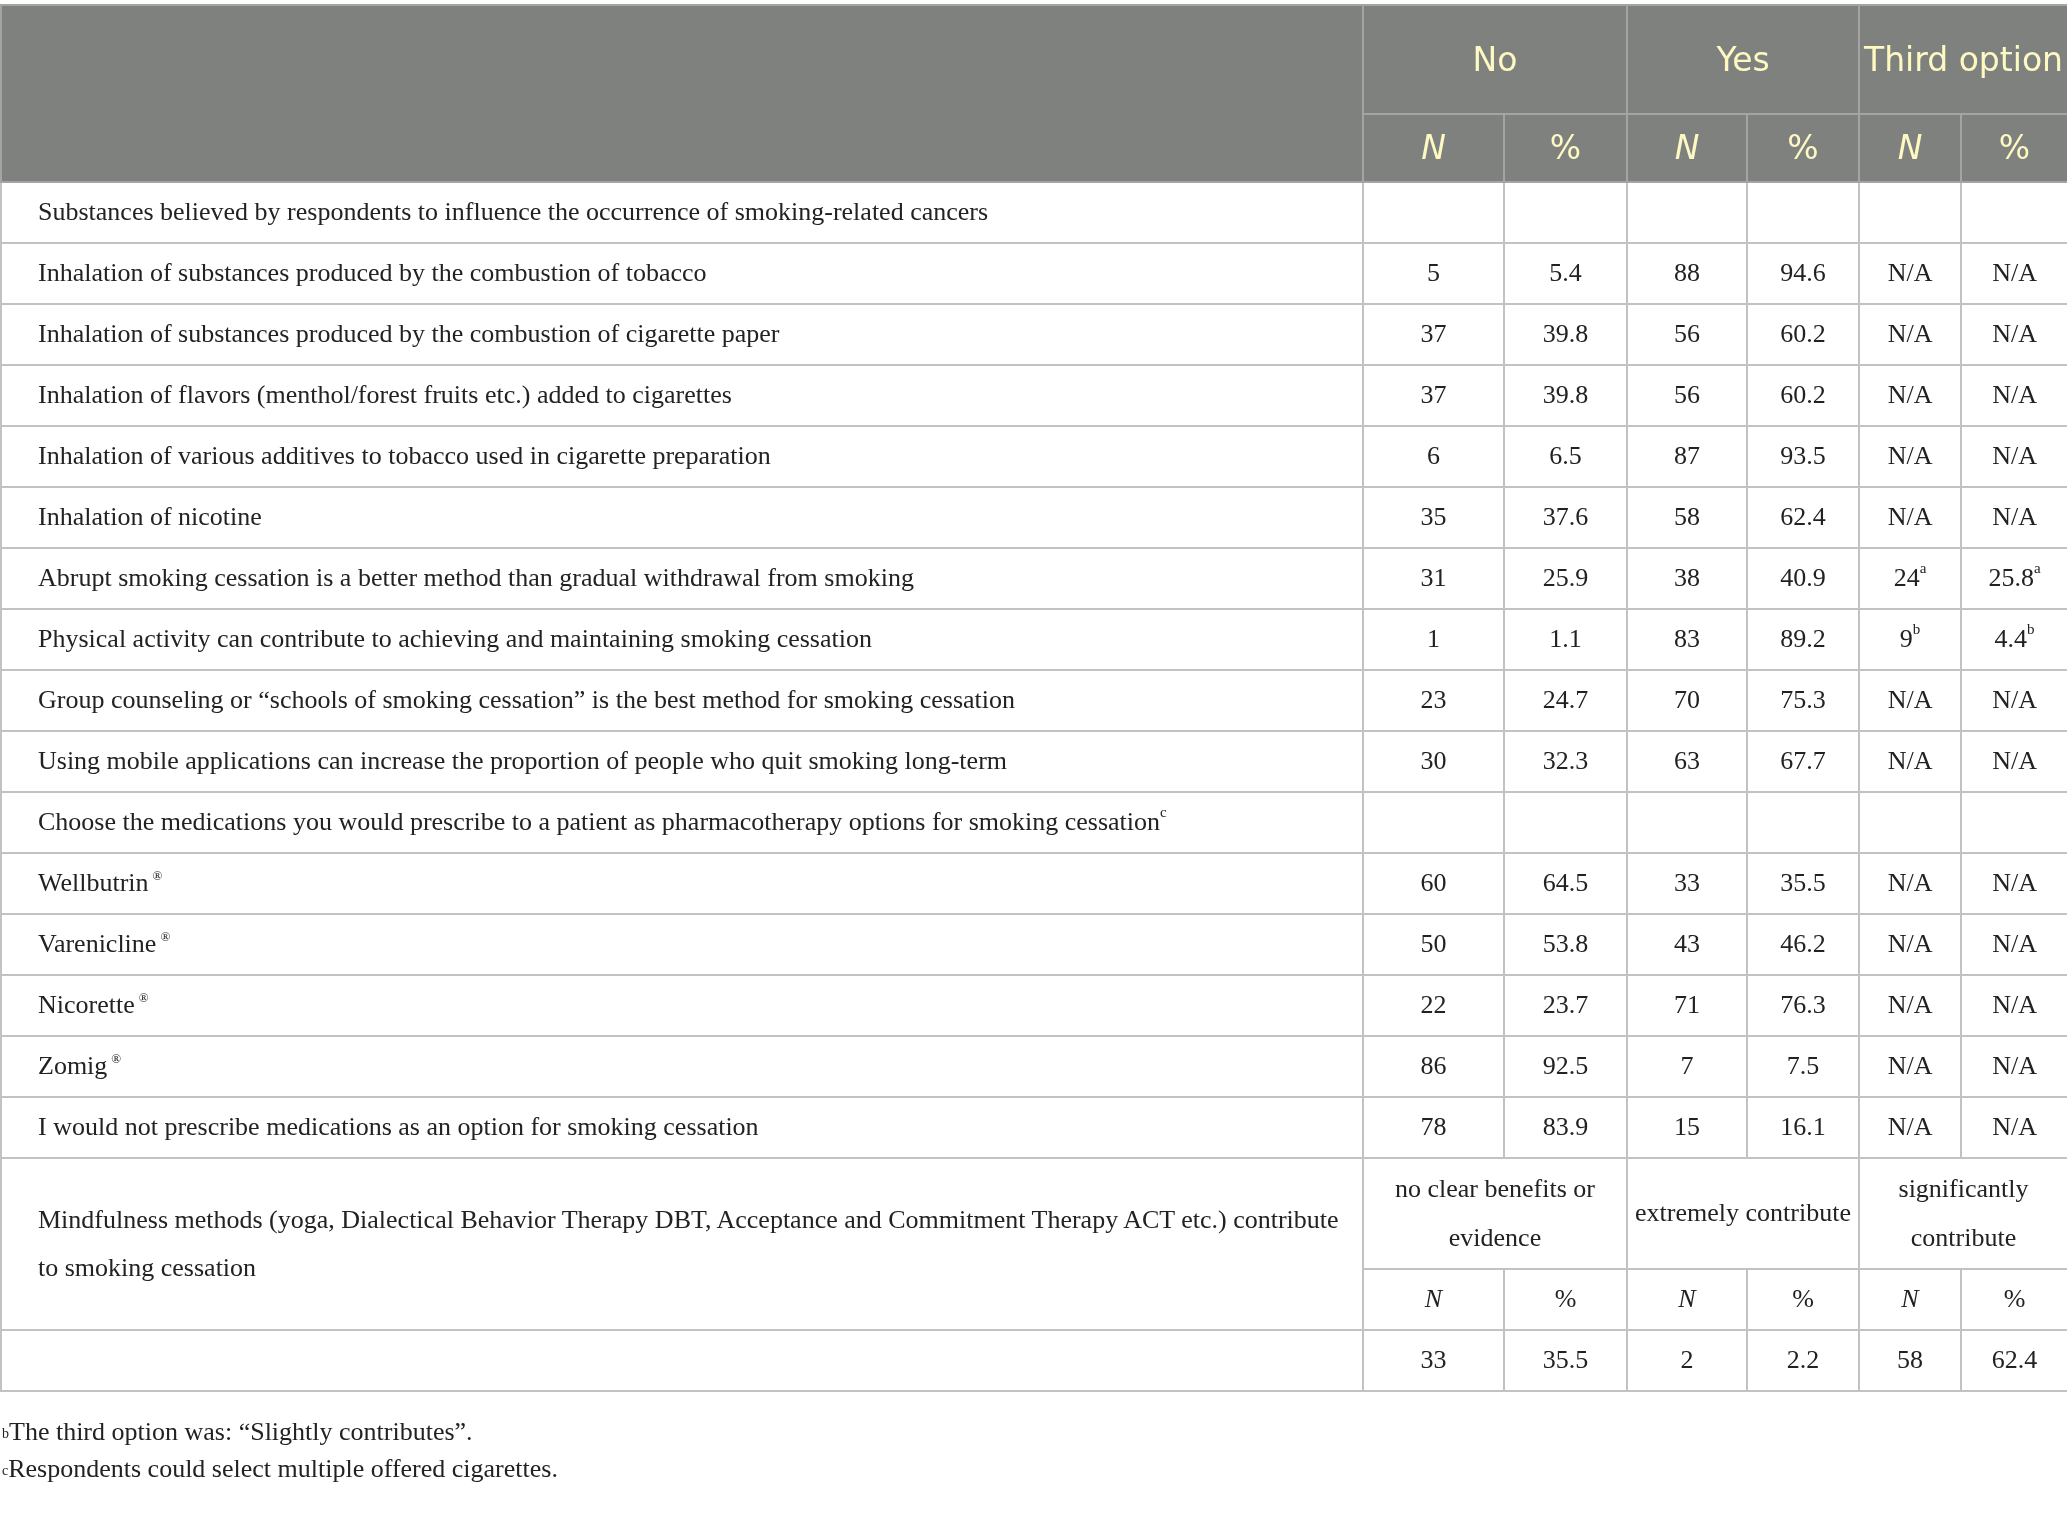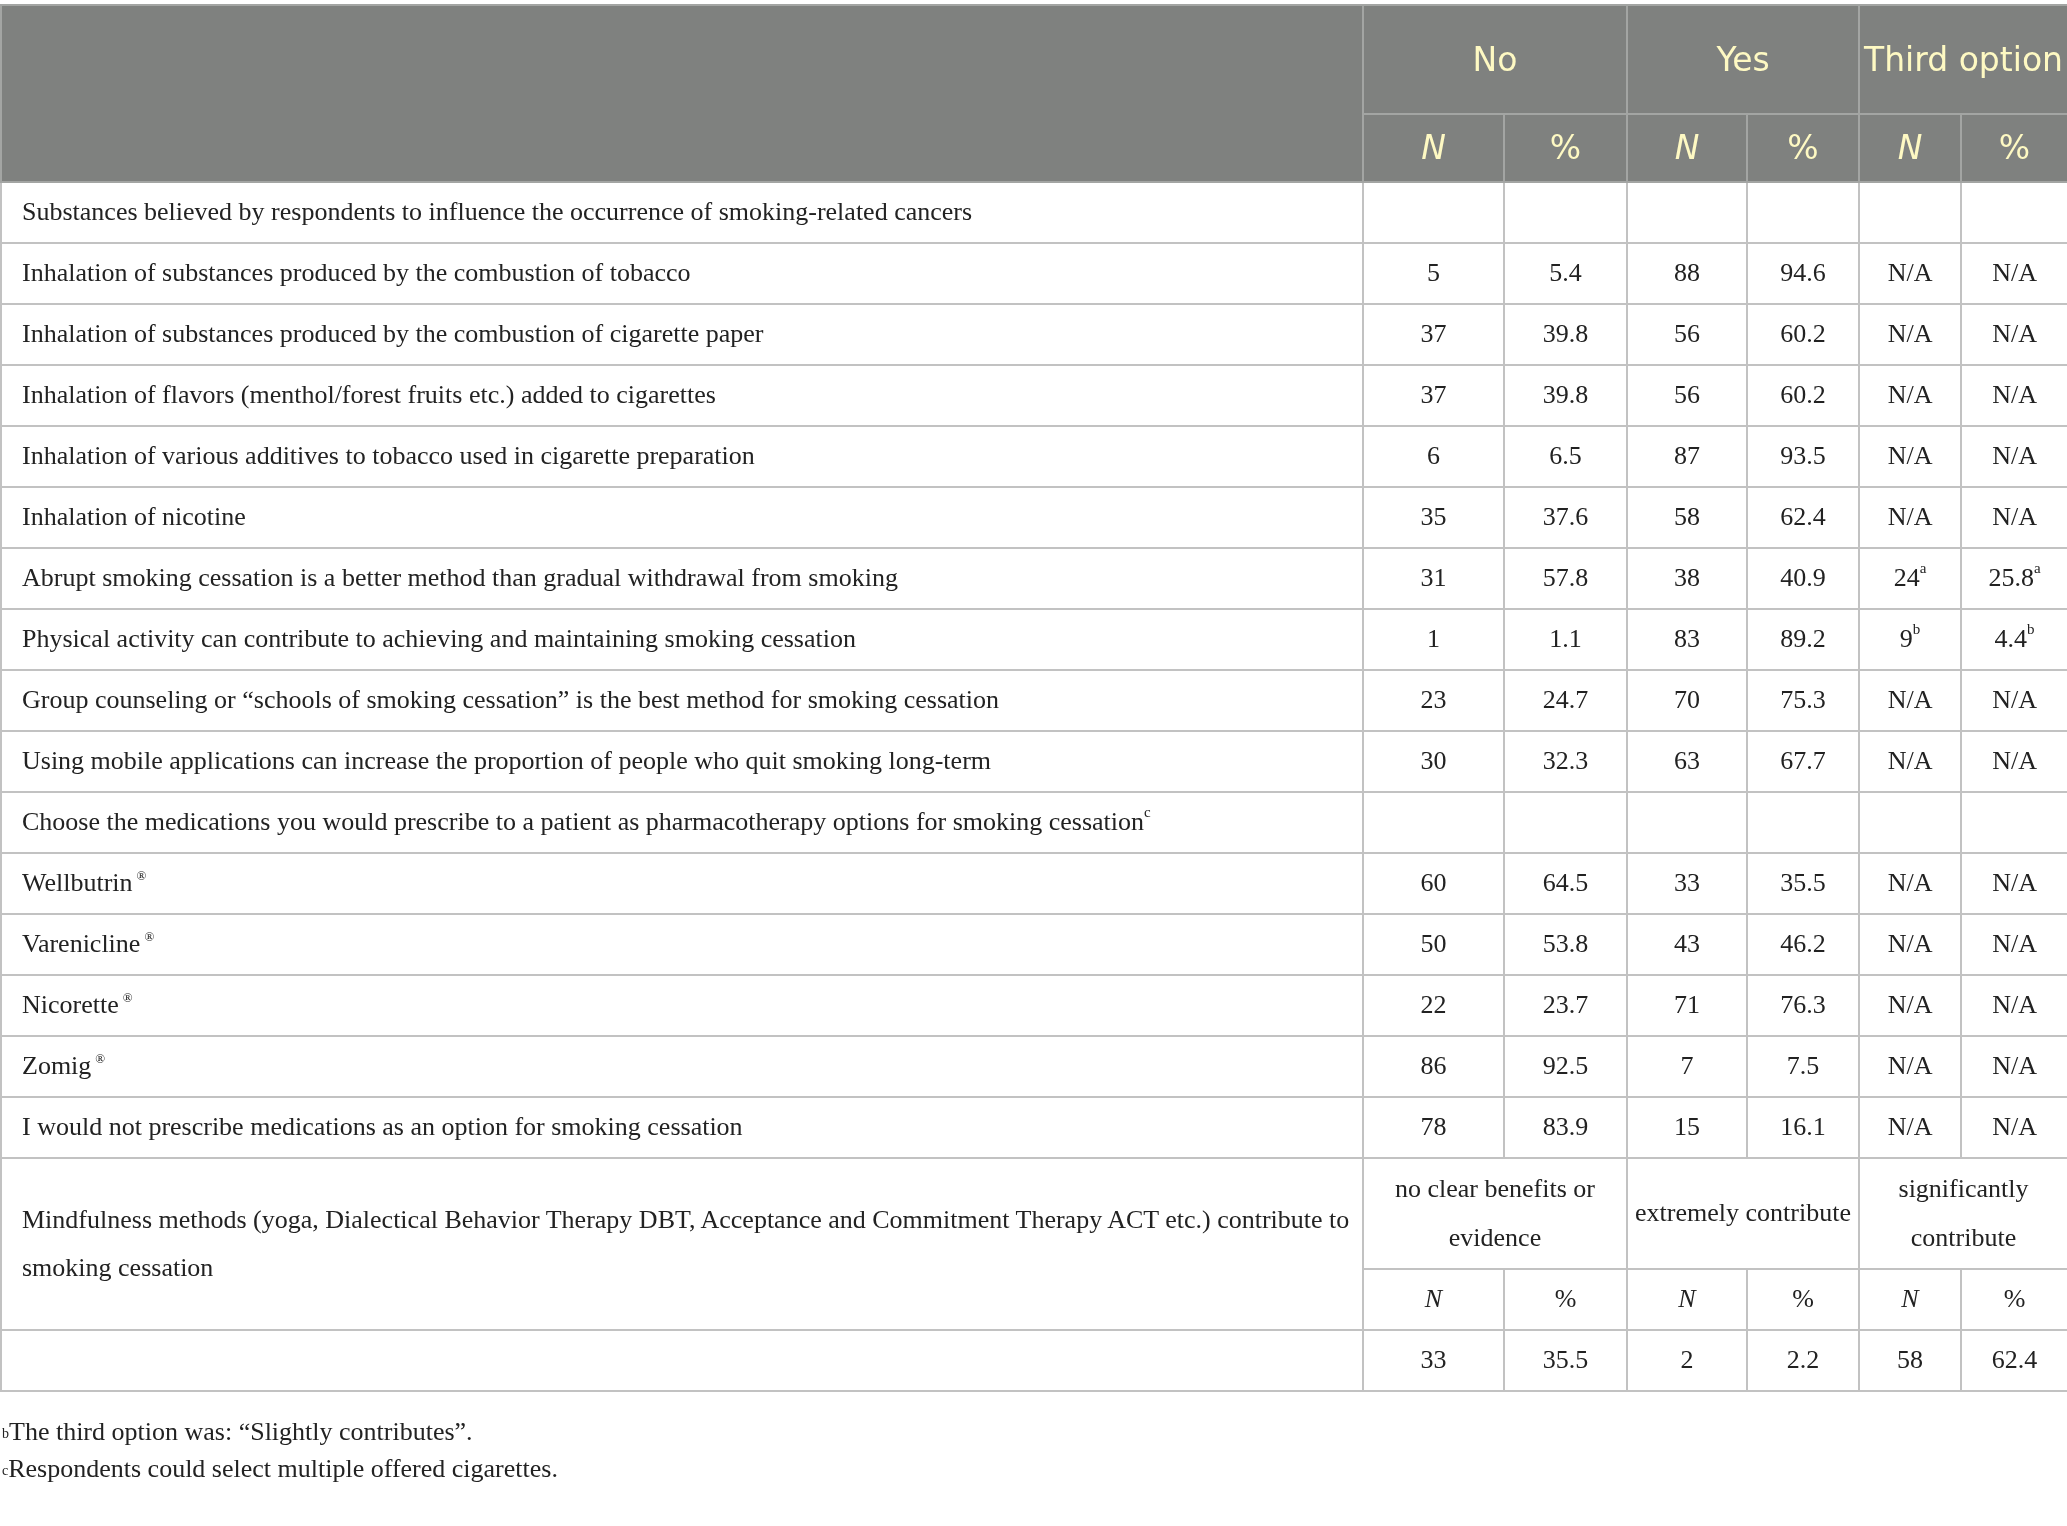--- a/index.html
+++ b/index.html
@@ -7,21 +7,21 @@
          font-family:"Liberation Serif", "DejaVu Serif", serif; color:#222; }
   table.tbl { position:absolute; left:0; top:4px; width:2067px; border-collapse:collapse; table-layout:fixed; }
   table.tbl td, table.tbl th { border:2px solid #c2c2c2; padding:0; text-align:center; vertical-align:middle;
          font-size:26px; line-height:1.4; }
   table.tbl thead th { background:#7f817f; color:#fef9c3; font-family:"DejaVu Sans", "Liberation Sans", sans-serif;
          font-weight:normal; font-size:33px; border-color:#a3a5a3; }
   table.tbl thead tr.h1 th { height:107px; line-height:1.2; }
   table.tbl thead tr.h2 th { height:66px; }
   table.tbl thead .nh { font-style:italic; }
   table.tbl tbody tr.r td { height:59px; }
-  table.tbl td.lab { text-align:left; padding-left:20px; }
+  table.tbl td.lab { text-align:left; padding-left:36px; }
   table.tbl tbody tr.ml td { height:109px; line-height:1.85; }
   table.tbl tbody tr.mh td { height:59px; }
   table.tbl tbody tr.md td { height:59px; }
   .it { font-style:italic; }
   sup { font-size:15px; vertical-align:top; position:relative; top:-2px; }
   .reg { font-size:13px; vertical-align:top; position:relative; top:2px; margin-left:4px; }
   .notes { position:absolute; left:2px; top:1413px; font-size:26px; line-height:37px; color:#222; }
   .notes sup { font-size:14px; top:2px; }
 </style>
 </head>
@@ -104,21 +104,21 @@
         <td><span>35</span></td>
         <td><span>37.6</span></td>
         <td><span>58</span></td>
         <td><span>62.4</span></td>
         <td><span>N/A</span></td>
         <td><span>N/A</span></td>
       </tr>
       <tr class="r">
         <td class="lab"><span>Abrupt smoking cessation is a better method than gradual withdrawal from smoking</span></td>
         <td><span>31</span></td>
-        <td><span>57.8</span></td>
+        <td><span>25.9</span></td>
         <td><span>38</span></td>
         <td><span>40.9</span></td>
         <td><span>24</span><sup>a</sup></td>
         <td><span>25.8</span><sup>a</sup></td>
       </tr>
       <tr class="r">
         <td class="lab"><span>Physical activity can contribute to achieving and maintaining smoking cessation</span></td>
         <td><span>1</span></td>
         <td><span>1.1</span></td>
         <td><span>83</span></td>

